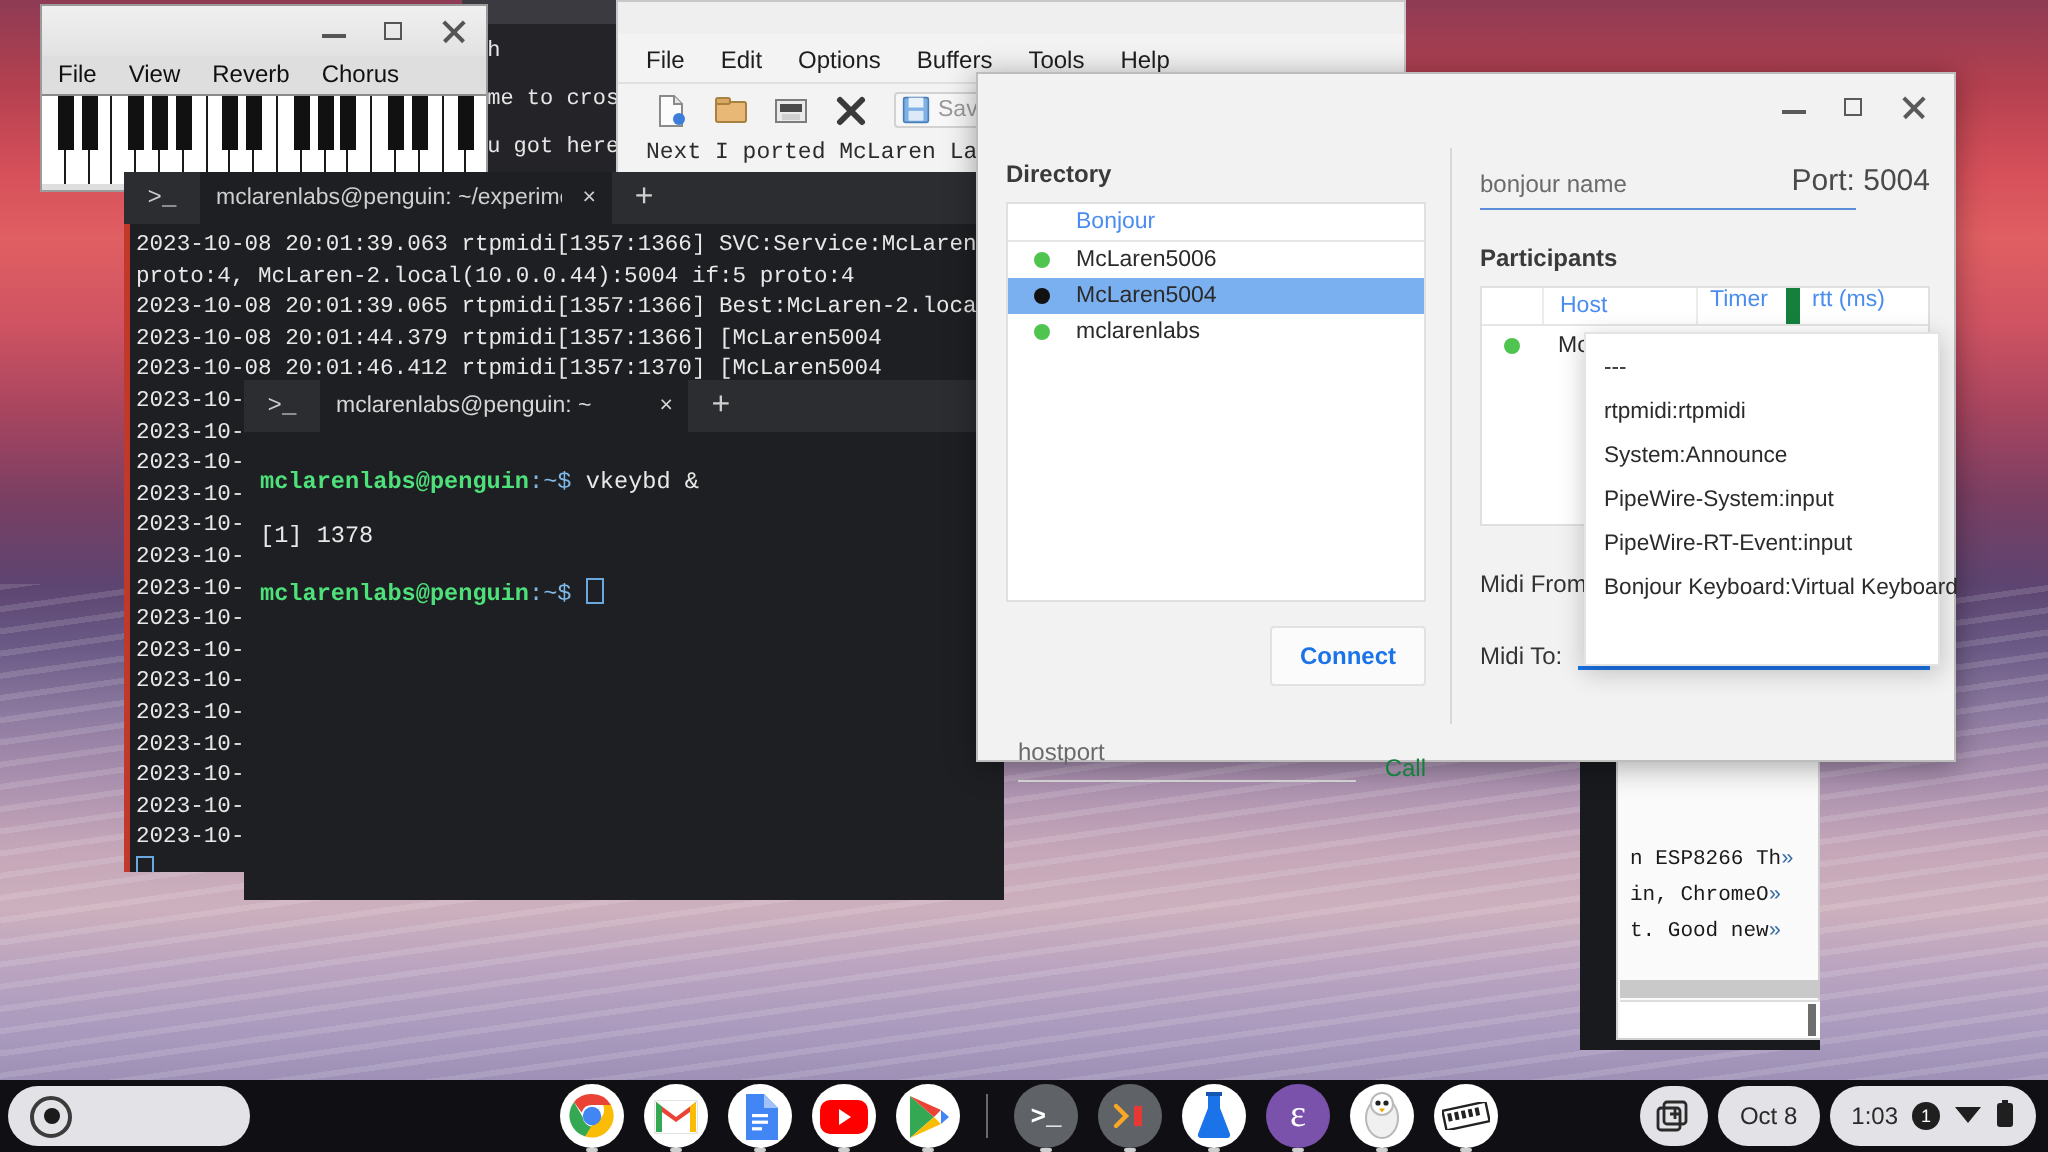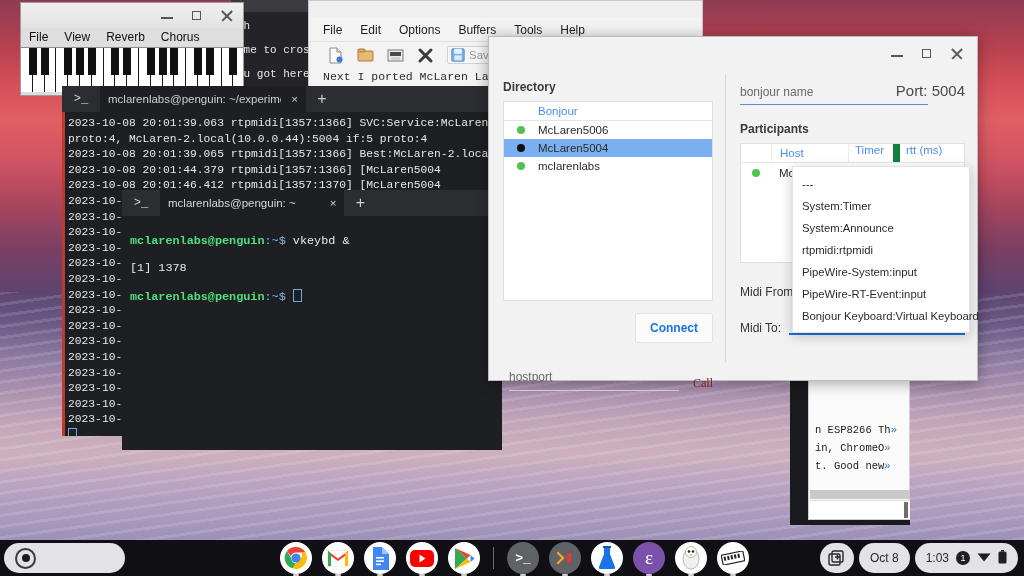--- a/index.html
+++ b/index.html
@@ -113,21 +113,21 @@
   .diamond{width:6px;height:6px;background:#4fc44f;display:inline-block;transform:rotate(45deg);margin-right:4px;}
   .sel{background:#7ab0ef;}
   .dircell{flex:1;}
   .bonjour-name{font-size:12px;color:#6a6a6a;}
   .portlbl{font-size:15px;color:#4a4a4a;}
   .underline{height:1px;background:#5b8dd9;margin-top:5px;}
   .underline.grey{background:#cfcfcf;}
   .connectbtn{border:1px solid #e2e2e2;background:#fbfbfb;color:#1a73e8;font-size:12px;font-weight:bold;
               padding:7px 14px;border-radius:2px;}
   .hostport{font-size:12px;color:#6a6a6a;}
-  .calllbl{font-size:12px;color:#7f1d1d;font-family:Liberation Serif, serif;}
+  .calllbl{font-size:12px;color:#15803d;}
   .midilbl{font-size:12px;color:#333;}
   .caret{width:0;height:0;border-left:7px solid transparent;border-right:7px solid transparent;border-top:8px solid #1a73e8;}
   
   #dropdown{position:absolute;left:792px;top:166px;width:178px;height:167px;background:#fff;
             border:1px solid #e3e3e3;box-shadow:0 3px 12px rgba(0,0,0,.22);z-index:40;padding:6px 0;box-sizing:border-box;}
   #dropdown .item{font-size:11.3px;color:#2b2b2b;padding:3.5px 0 3.5px 9px;white-space:nowrap;line-height:15px;}
 
   
   #shelf{position:absolute;left:0;bottom:0;width:1024px;height:36px;background:rgba(14,14,18,.92);}
   #launcher{position:absolute;left:4px;bottom:3px;width:110px;height:30px;background:rgba(238,238,242,.95);border-radius:15px;display:flex;align-items:center;padding-left:11px;}
@@ -402,23 +402,22 @@
             </div>
           <div style="height:2px;background:#1a73e8;margin-top:3px;"></div>
         </div>
       </div>
     </div>
   </div>
 </div>
 
 <div id="dropdown">
   <div class="item">---</div>
-  <div class="item">System:Timer</div>
+  <div class="item">rtpmidi:rtpmidi</div>
   <div class="item">System:Announce</div>
-  <div class="item">rtpmidi:rtpmidi</div>
   <div class="item">PipeWire-System:input</div>
   <div class="item">PipeWire-RT-Event:input</div>
   <div class="item">Bonjour Keyboard:Virtual Keyboard</div>
 </div>
 
 <div id="shelf">
   <div id="launcher">
     <div id="launchdot">
         <i></i>
       </div>

